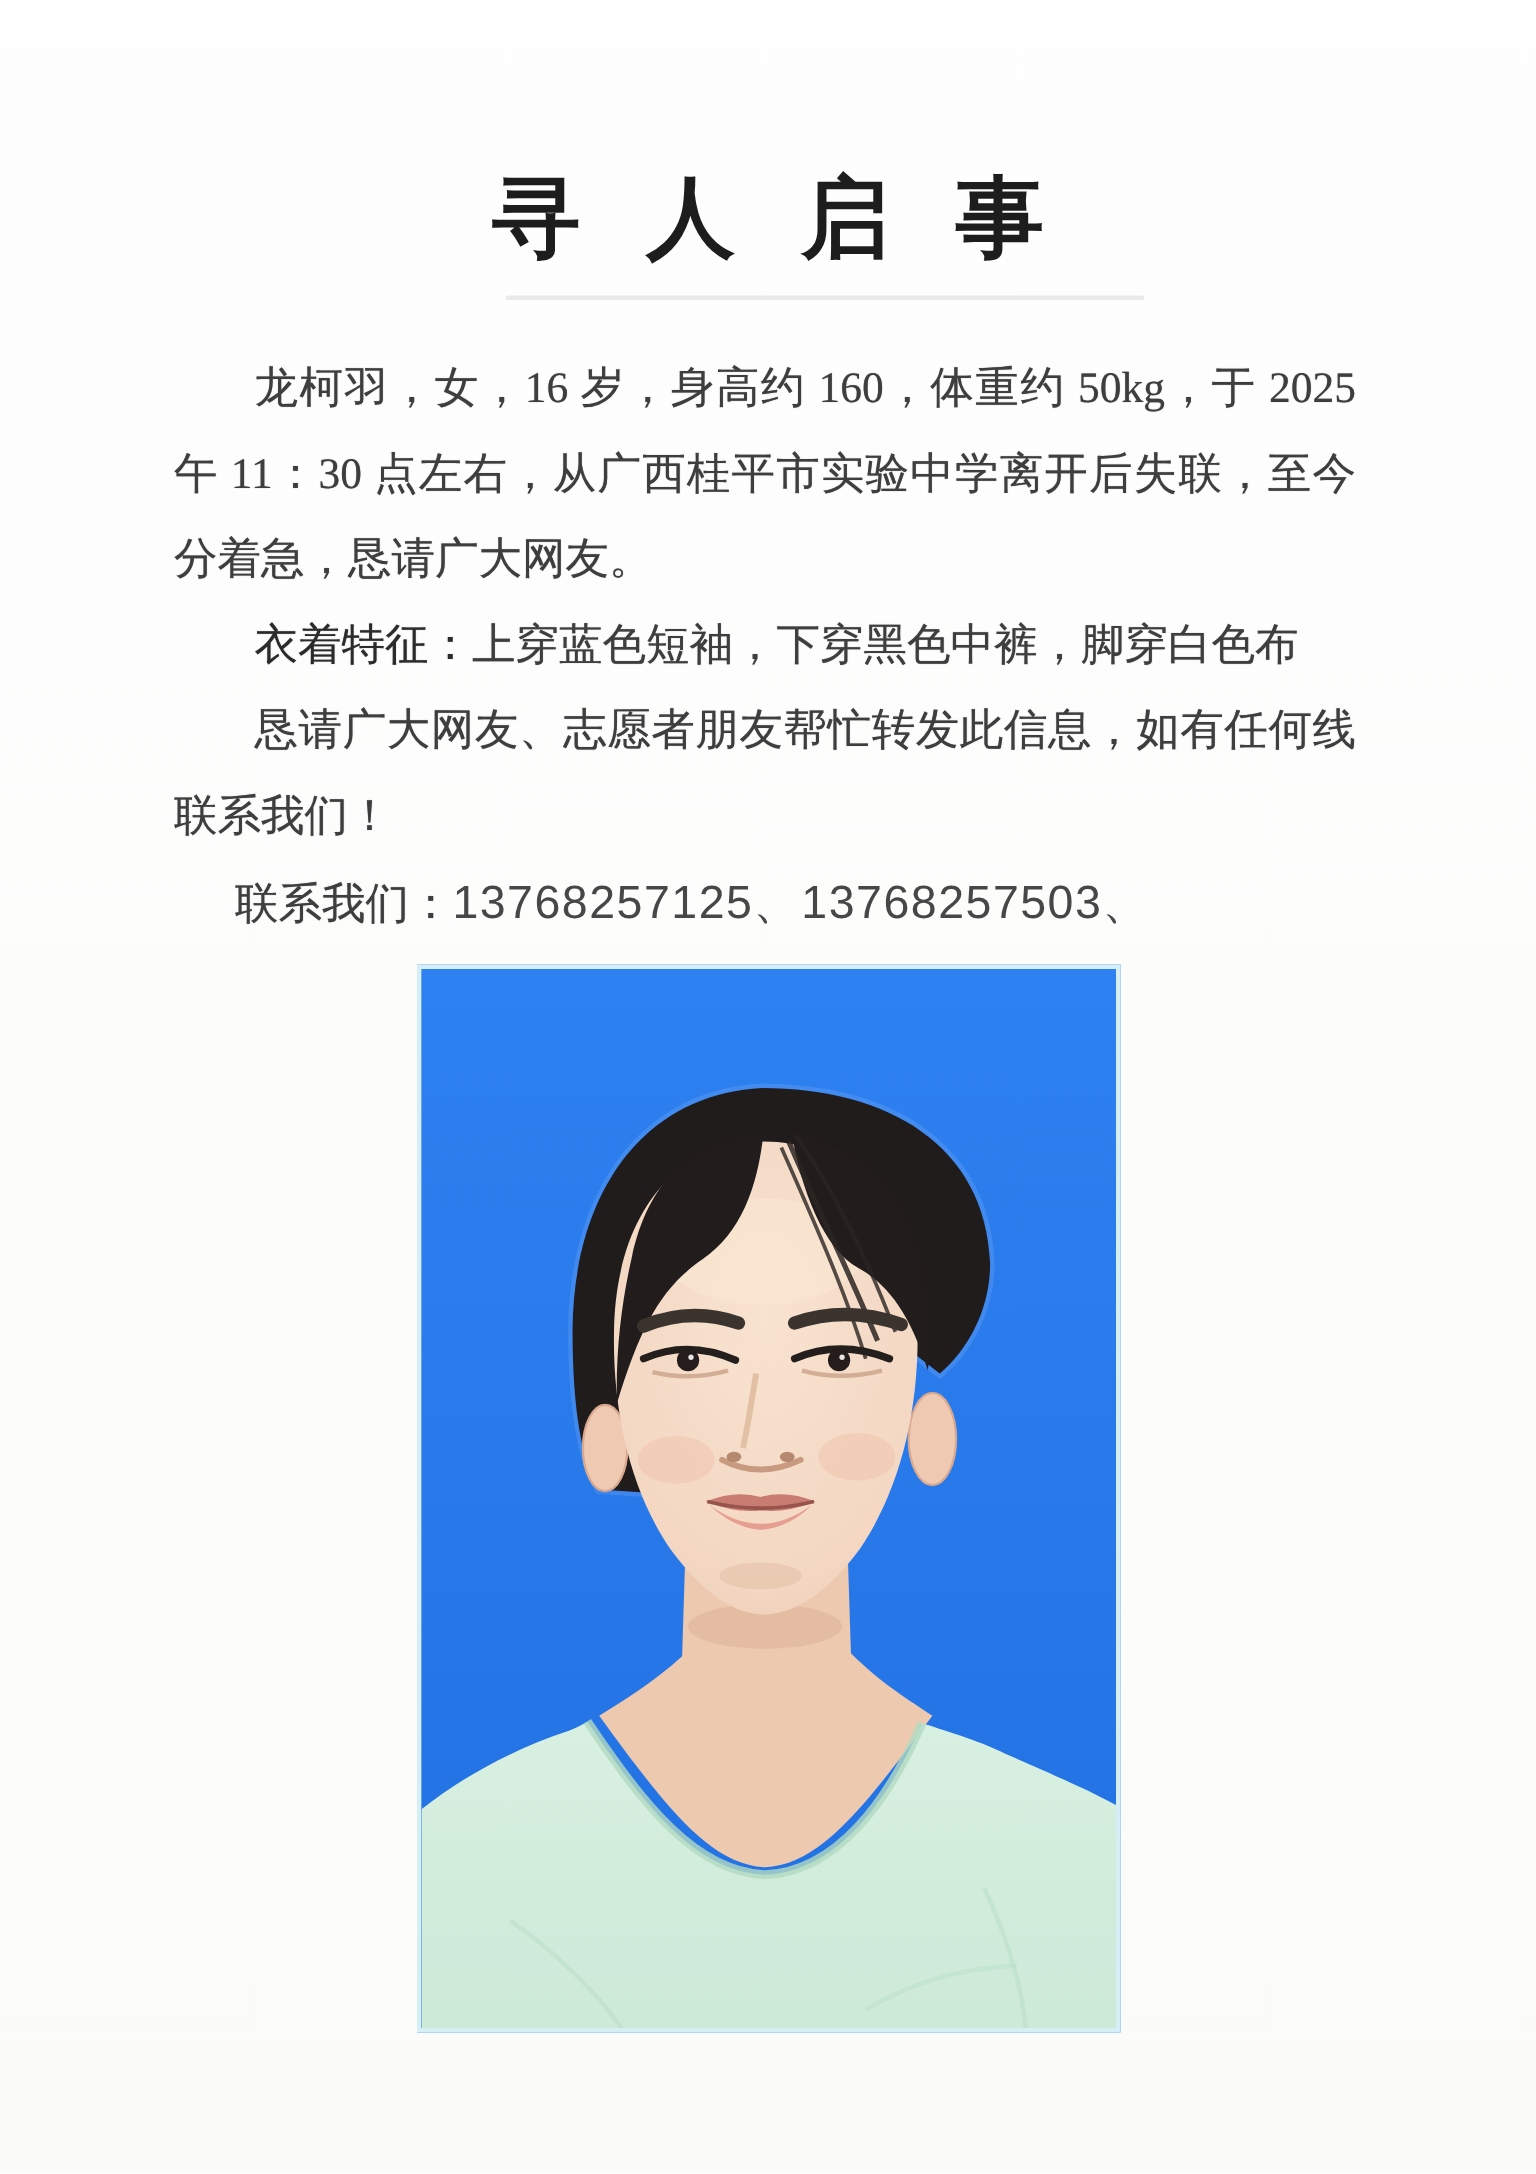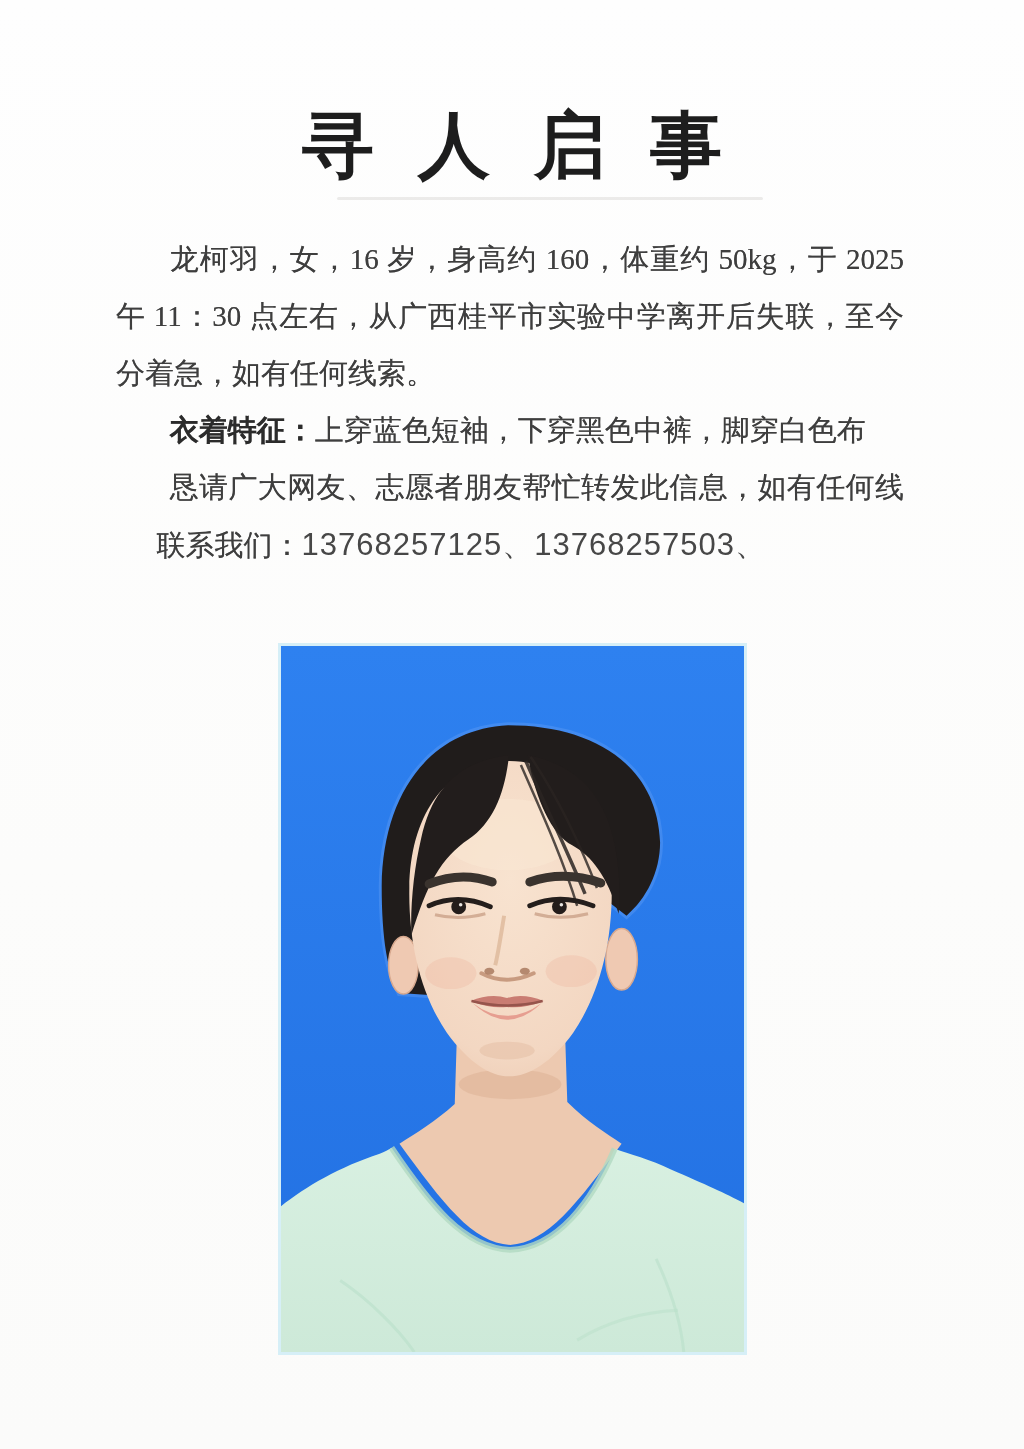--- a/index.html
+++ b/index.html
@@ -10,21 +10,21 @@
     background:linear-gradient(180deg,#fefefe 0%,#fcfcfb 60%,#fbfbfa 100%);
     overflow:hidden;
     font-family:"Liberation Serif",serif;
   }
   .title{
     position:absolute;
     top:100px;left:0;right:0;
     text-align:center;
     font-family:"Liberation Sans",sans-serif;
     font-weight:700;
-    font-size:72px;
+    font-size:59px;
     line-height:90px;
     color:#1d1d1d;
     letter-spacing:44px;
     padding-left:44px;
     white-space:nowrap;
   }
   .title-divider{
     position:absolute;
     top:197px;left:337px;
     width:426px;height:3px;
@@ -37,21 +37,21 @@
     width:788px;
     font-size:29px;
     line-height:57px;
     color:#3e3e3e;
     text-shadow:0 0 0.6px rgba(70,70,70,0.75);
   }
   .nline{height:57px;overflow:hidden;}
   .indent{text-indent:1.85em;}
   .indent-sm{text-indent:1.4em;}
   .just{text-align:justify;text-align-last:justify;}
-  .bold-label{font-weight:700;color:#2b2b2b;}
+  .bold-label{font-weight:400;color:#2b2b2b;}
   .phone-numbers{
     font-family:"Liberation Sans",sans-serif;
     font-size:31px;
     letter-spacing:1px;
     color:#474747;
     text-shadow:none;
   }
   .photo-frame{
     position:absolute;
     left:278px;top:643px;
@@ -66,23 +66,24 @@
 <body>
 
 <div class="page">
 
   <div class="title">寻人启事</div>
   <div class="title-divider"></div>
 
   <div class="text-block">
     <div class="nline indent just">龙柯羽，女，16 岁，身高约 160，体重约 50kg，于 2025 年 9 月 6 日中</div>
     <div class="nline just">午 11：30 点左右，从广西桂平市实验中学离开后失联，至今未归，家人万</div>
-    <div class="nline">分着急，如有任何线索。</div>
+    <div class="nline">分着急，恳请广大网友。</div>
     <div class="nline indent"><span class="bold-label">衣着特征：</span><span>上穿蓝色短袖，下穿黑色中裤，脚穿白色布鞋。</span></div>
     <div class="nline indent just">恳请广大网友、志愿者朋友帮忙转发此信息，如有任何线索，请立刻</div>
+    <div class="nline">联系我们！</div>
     <div class="nline indent-sm"><span>联系我们：</span><span class="phone-numbers">13768257125、13768257503、17878178529</span></div>
   </div>
 
   <div class="photo-frame">
     <svg viewBox="0 0 469 712" preserveAspectRatio="none">
       <defs>
         <linearGradient id="bgGrad" x1="0" y1="0" x2="0" y2="1">
           <stop offset="0" stop-color="#2e81f0"></stop>
           <stop offset="1" stop-color="#2270e2"></stop>
         </linearGradient>

